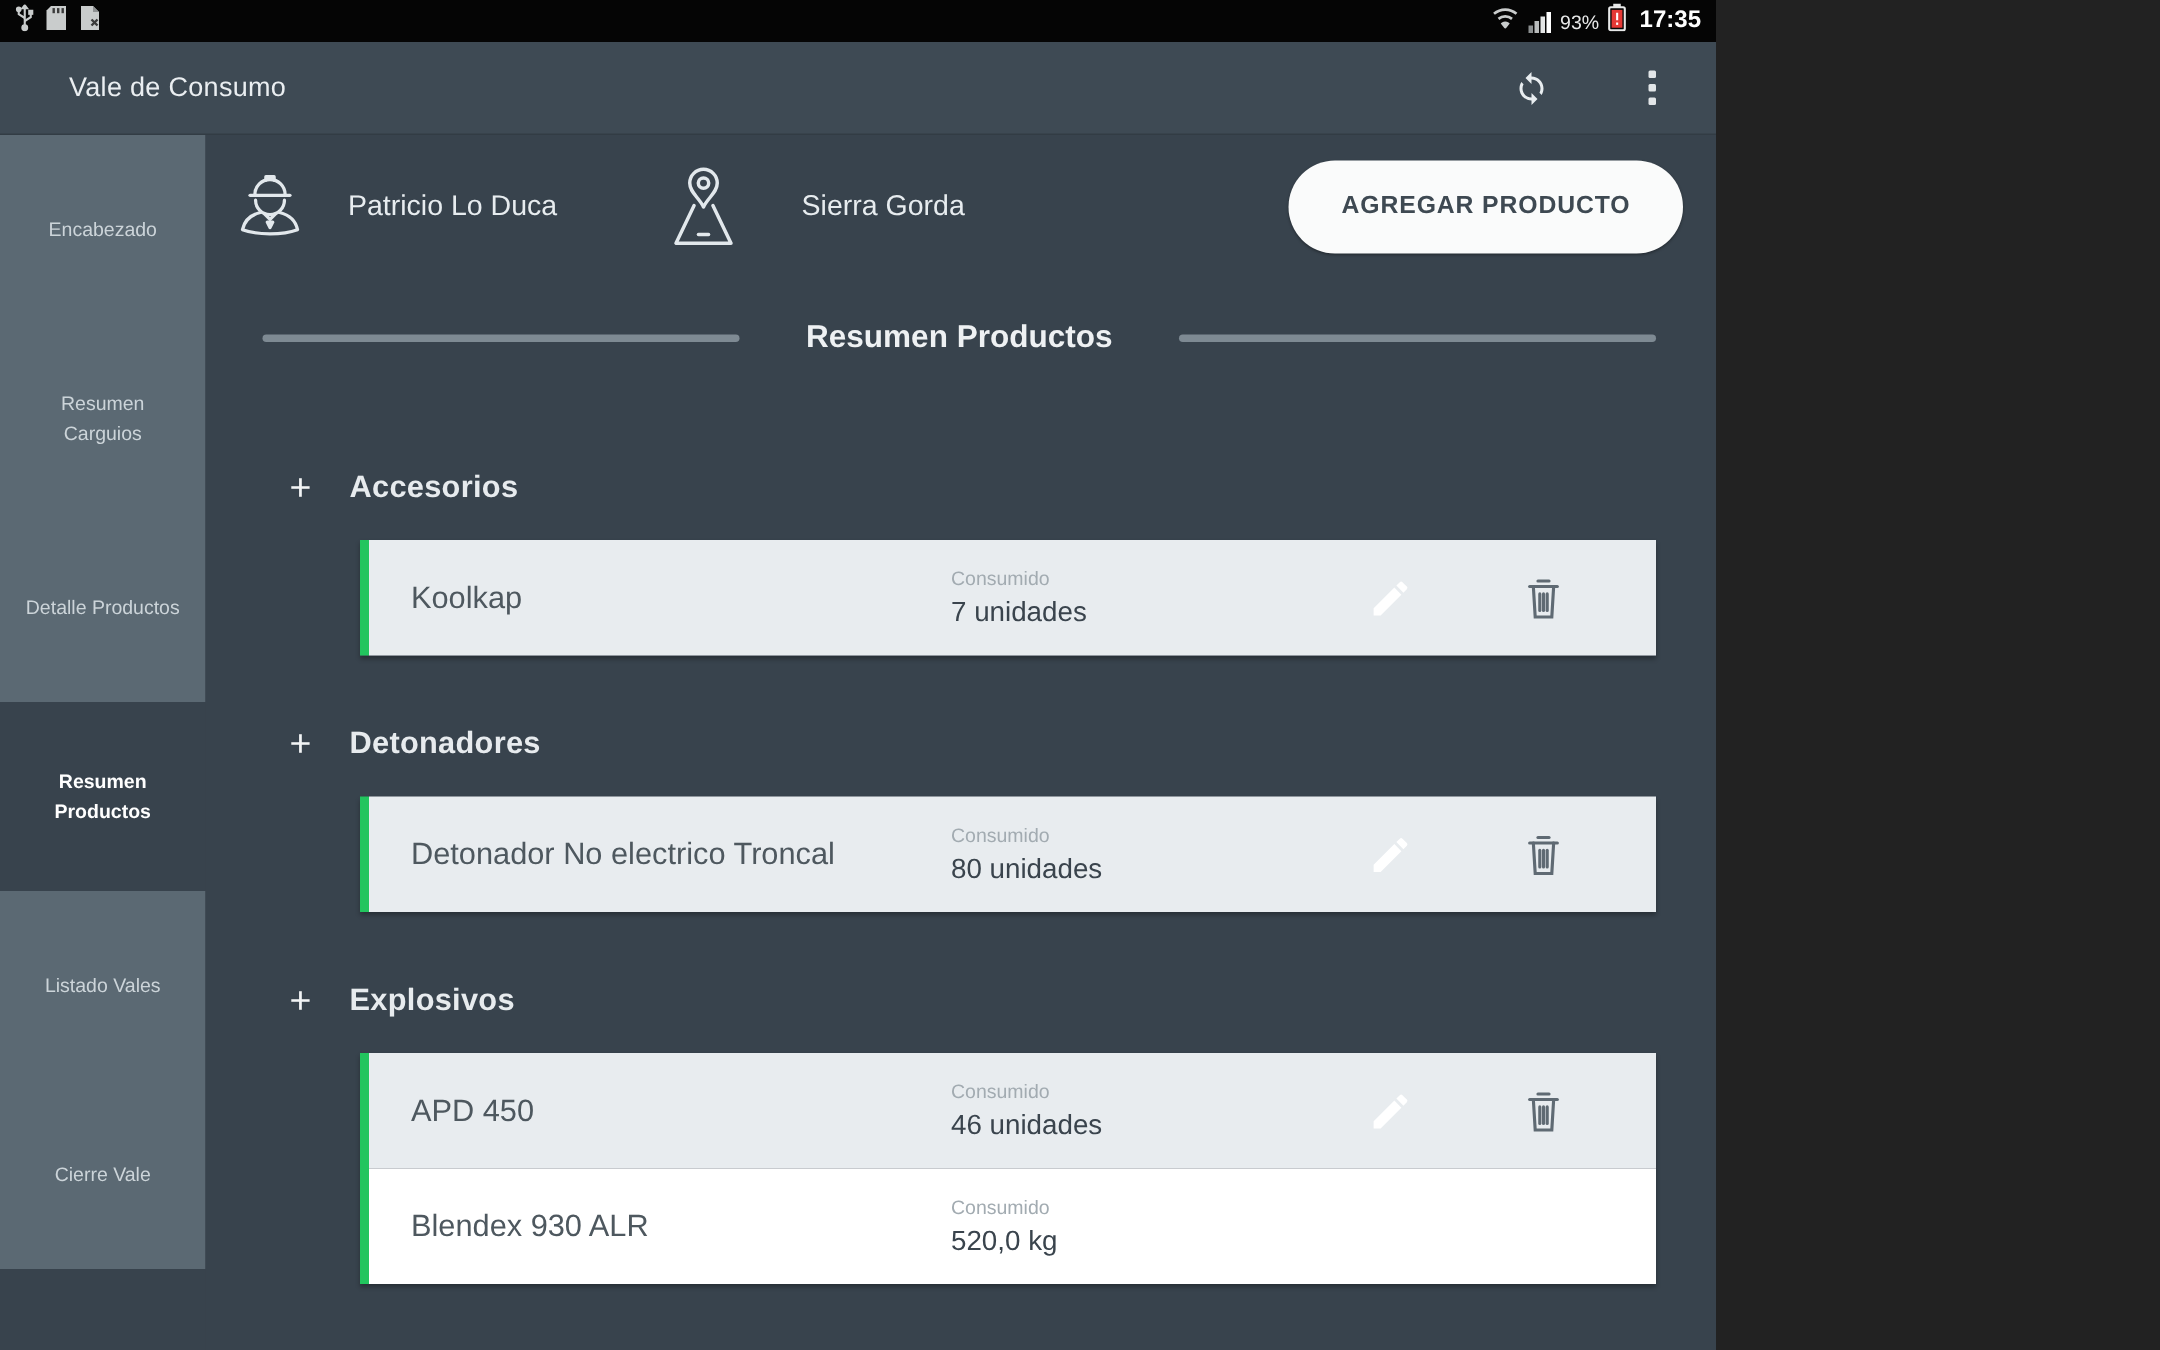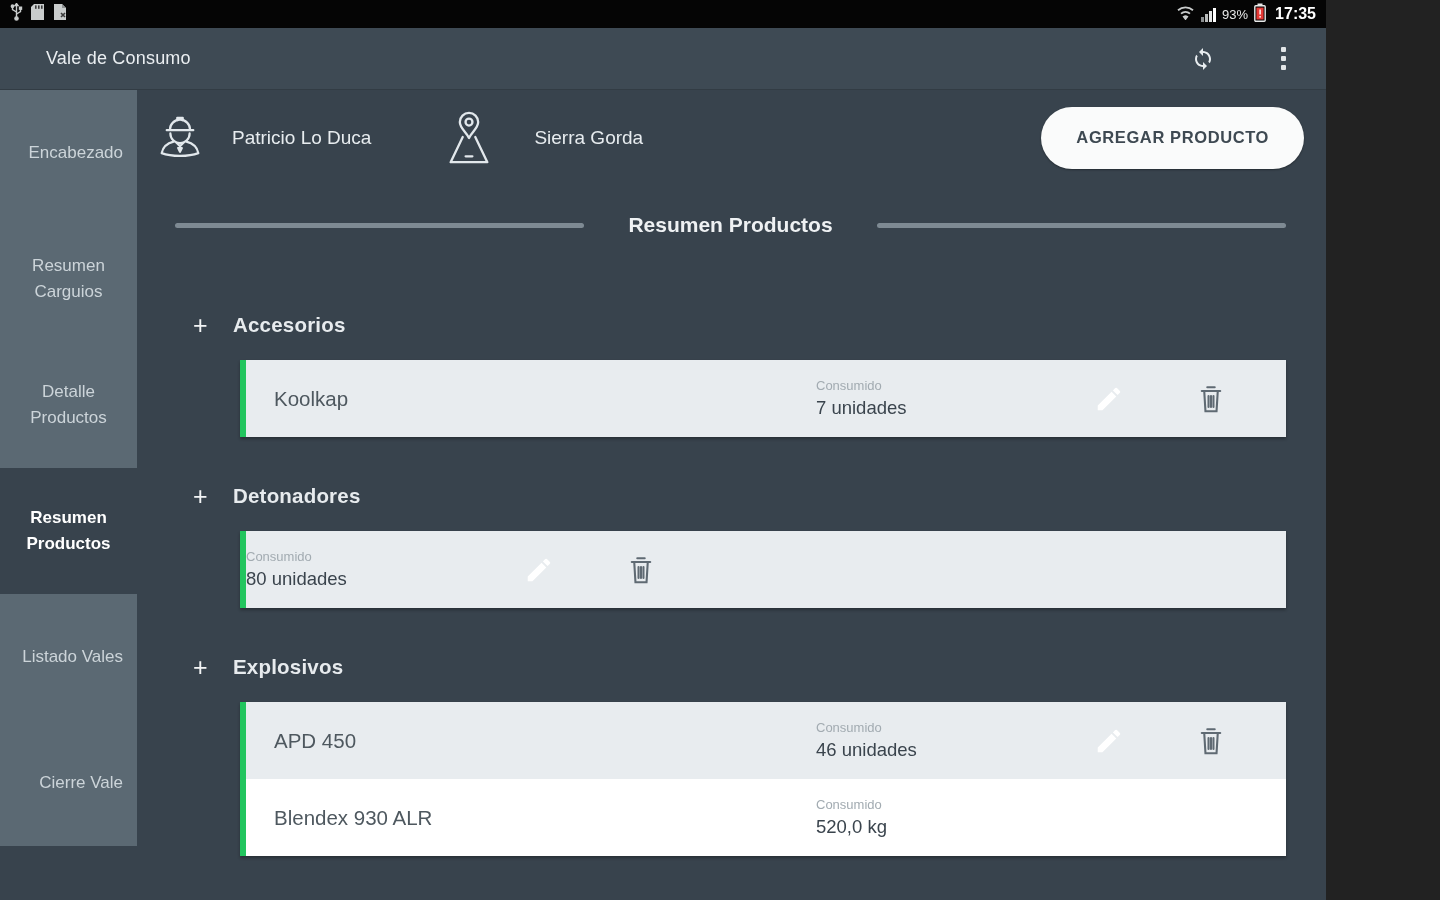--- a/index.html
+++ b/index.html
@@ -1,18 +1,18 @@
 <!DOCTYPE html>
 <html><head>
 <meta charset="utf-8">
 <style>
   * { margin: 0; padding: 0; box-sizing: border-box; }
   html, body { width: 1440px; height: 900px; background: #222; }
   body { font-family: "Liberation Sans", sans-serif; }
-  .screen { width: 1326px; height: 900px; overflow: hidden; display: flex; flex-direction: column; background: #38434d; }
+  .screen { width: 1144px; height: 900px; overflow: hidden; display: flex; flex-direction: column; background: #38434d; }
 
   
   .status-bar {
     height: 28px; background: #050505; color: #fff;
     display: flex; align-items: center; padding: 0 10px; flex: 0 0 auto;
   }
   .sb-left { display: flex; align-items: center; gap: 7px; }
   .sb-right { margin-left: auto; display: flex; align-items: center; gap: 6px; }
   .sb-pct { font-size: 13px; color: #e8e9e9; }
   .sb-time { font-size: 16px; font-weight: bold; color: #fff; margin-left: 3px; }
@@ -36,22 +36,22 @@
   .dots { display: flex; flex-direction: column; gap: 4px; }
   .dots i { width: 5px; height: 5px; background: #e2e6e8; border-radius: 1px; }
 
   
   .body-row { flex: 1; display: flex; min-height: 0; }
 
   
   .sidebar { width: 137px; flex: 0 0 137px; background: #38434d; display: flex; flex-direction: column; }
   .side-item {
     height: 126px; background: #5b6973; color: #ccd4d9;
-    display: flex; align-items: center; justify-content: flex-end; text-align: center;
-    font-size: 17px; line-height: 1.55; padding: 0 14px; cursor: pointer;
+    display: flex; align-items: center; justify-content: center; text-align: center;
+    font-size: 13px; line-height: 1.55; padding: 0 14px; cursor: pointer;
   }
   .side-item.selected { background: #38434d; color: #ffffff; font-weight: bold; }
 
   
   .content { flex: 1; background: #38434d; overflow: hidden; }
 
   .content-header { height: 95px; display: flex; align-items: center; padding: 0 22px 0 21px; }
   .hdr-icon { flex: 0 0 auto; display: flex; align-items: center; }
   .hdr-name { color: #e7ecef; font-size: 19px; margin-left: 30px; }
   .hdr-icon.loc { margin-left: 74px; }
@@ -258,20 +258,21 @@
             </span>
         </div>
       </div>
 
       <div class="cat-header next">
         <span class="plus">+</span>
         <span class="cat-name">Detonadores</span>
       </div>
       <div class="card">
         <div class="prod-row alt-light">
+          <span class="prod-name">Detonador No electrico Troncal</span>
           <span class="consumed">
             <span class="consumed-label">Consumido</span>
             <span class="consumed-value">80 unidades</span>
           </span>
           <span class="cell-edit">
               <button class="icon-btn">
             <svg width="30" height="30" viewBox="0 0 24 24" fill="#ffffff">
                   <path d="M3 17.25V21h3.75L17.81 9.94l-3.75-3.75L3 17.25zM20.71 7.04a1 1 0 0 0 0-1.41l-2.34-2.34a1 1 0 0 0-1.41 0l-1.83 1.83 3.75 3.75 1.83-1.83z"></path>
                 </svg>
           </button>

